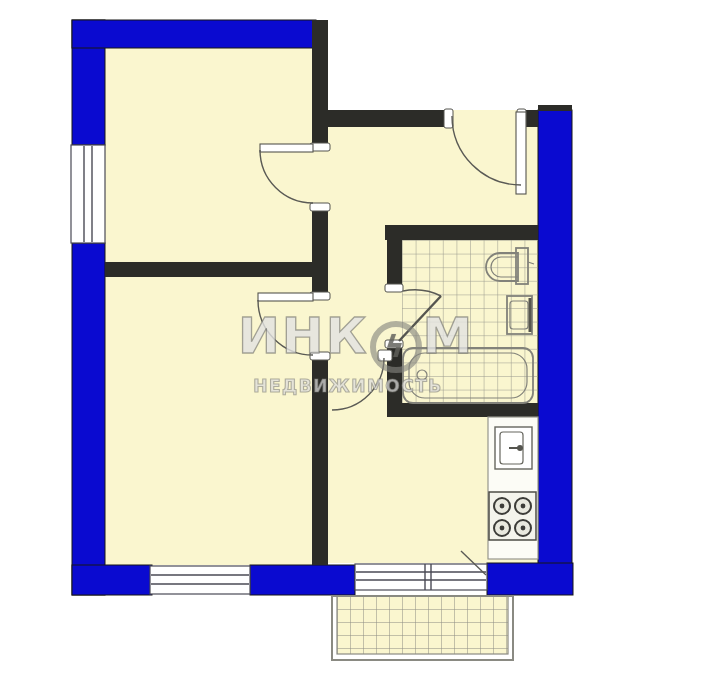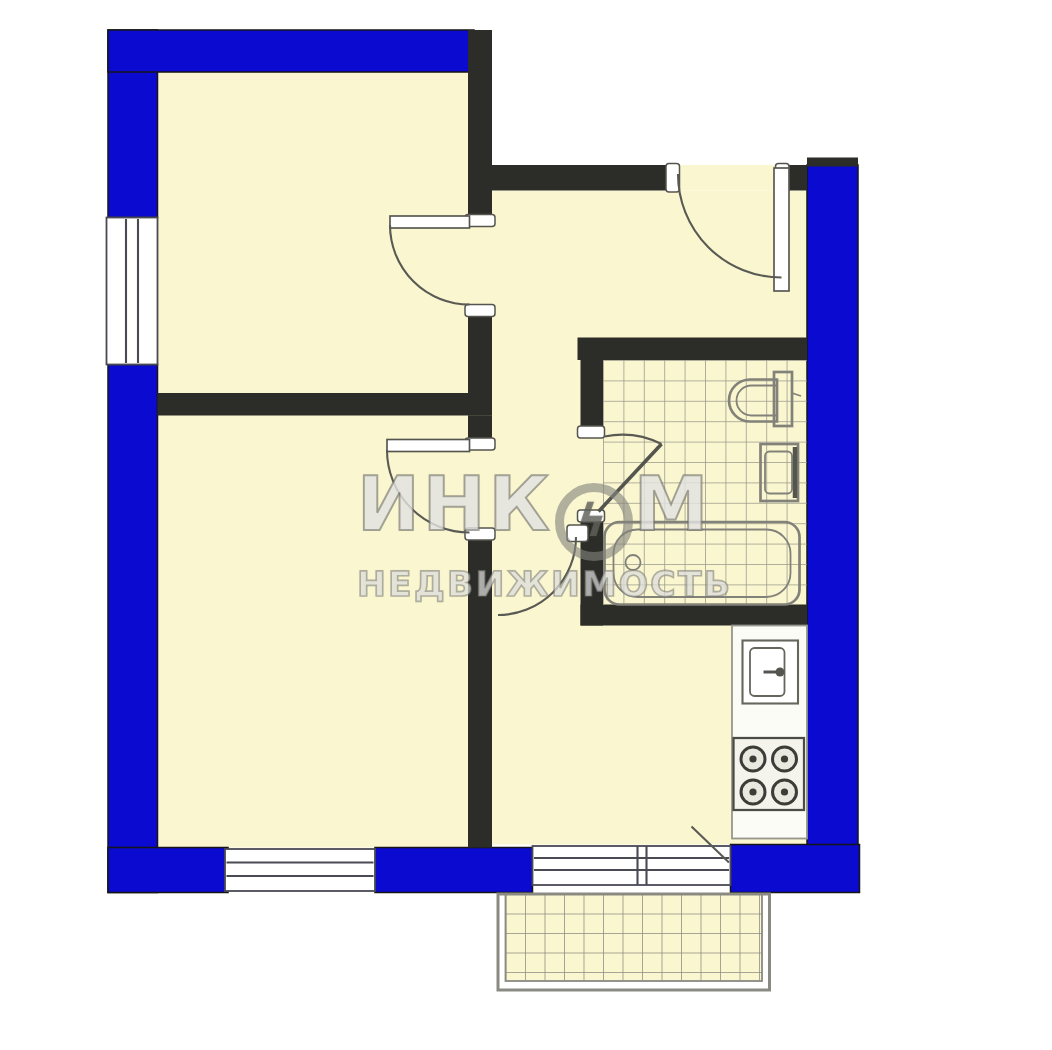--- a/index.html
+++ b/index.html
@@ -31,21 +31,21 @@
     pointer-events:none;z-index:5;}
   .wm-brand{font-size:50px;font-weight:800;letter-spacing:2px;line-height:52px;
     color:rgba(255,255,255,0.66);
     -webkit-text-stroke:1.3px rgba(104,104,98,0.55);
     text-shadow:0 0 1px rgba(104,104,98,0.45);
     white-space:nowrap;}
   .wm-bolt-circle{display:inline-block;width:40px;height:40px;border-radius:50%;
     border:6px solid rgba(132,132,126,0.62);vertical-align:-4px;margin:0 1px;
     line-height:40px;font-size:30px;font-weight:800;
     color:rgba(96,96,90,0.7);-webkit-text-stroke:0;}
-  .wm-sub{margin-top:3px;font-size:23px;font-weight:800;letter-spacing:1.5px;
+  .wm-sub{margin-top:3px;font-size:17px;font-weight:800;letter-spacing:1.5px;
     color:rgba(255,255,255,0.55);
     -webkit-text-stroke:1.1px rgba(116,116,110,0.5);
     text-shadow:0 0 1px rgba(116,116,110,0.4);
     white-space:nowrap;}
 </style>
 </head>
 <body>
 
 <div class="plan">
   <svg width="701" height="700" viewBox="0 0 701 700">

